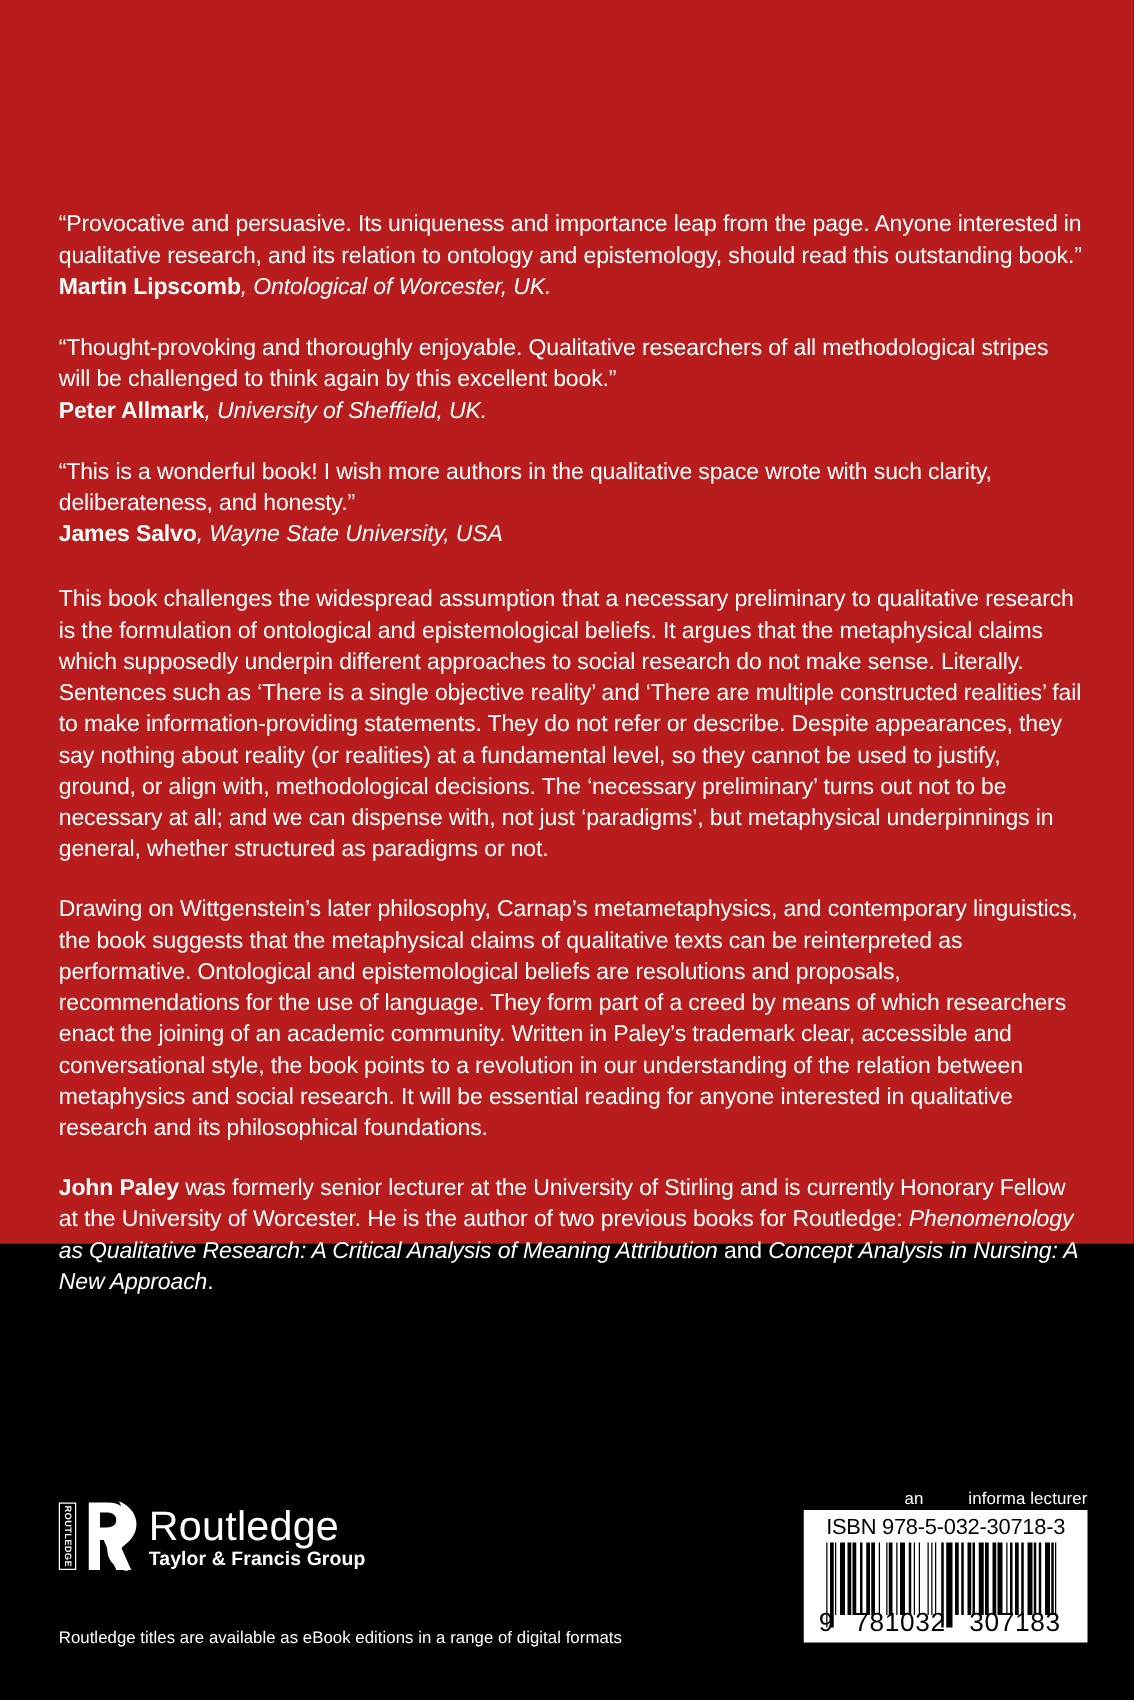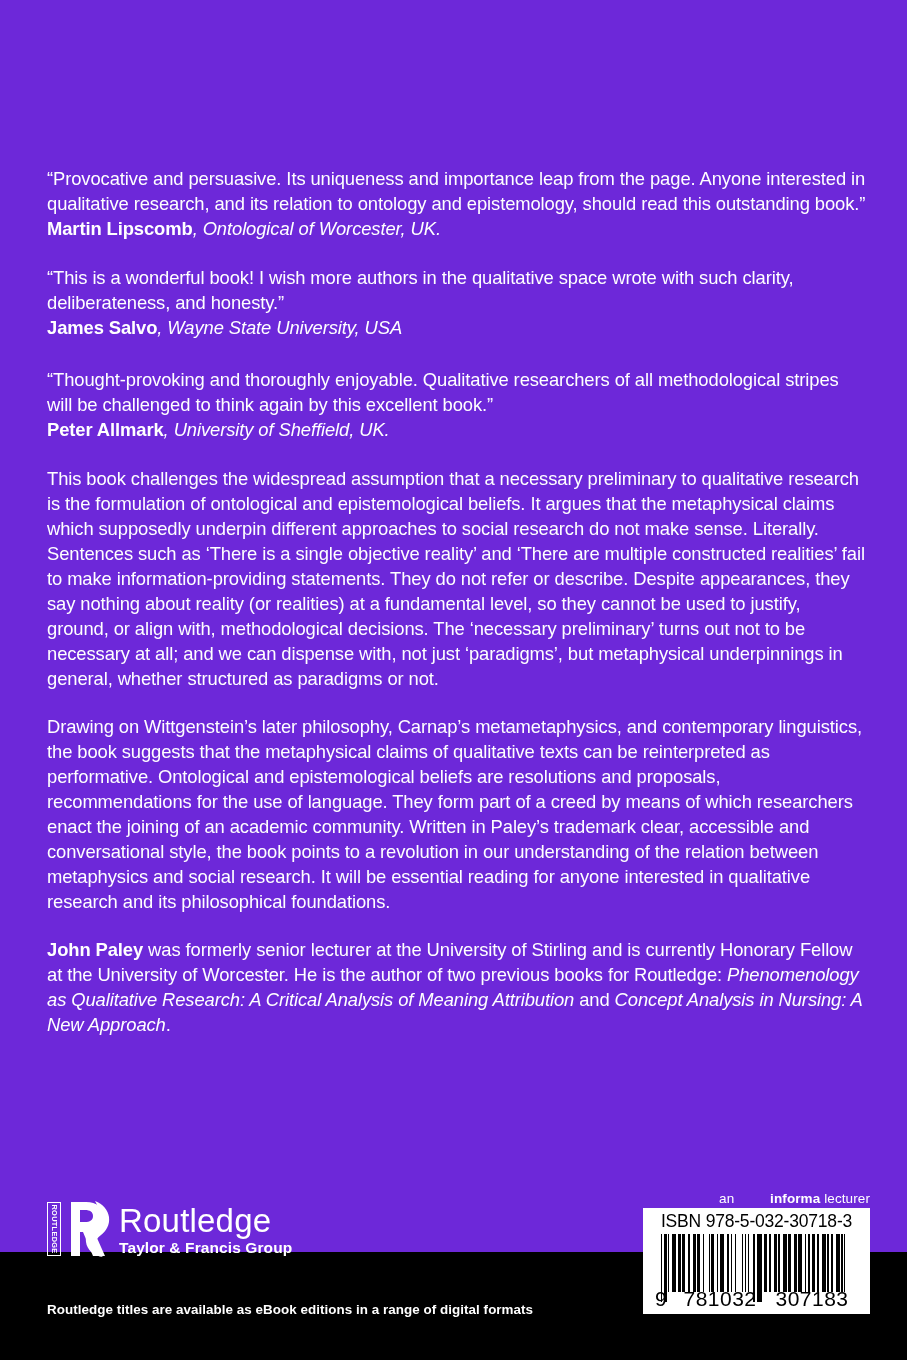--- a/index.html
+++ b/index.html
@@ -14,22 +14,22 @@
     overflow: hidden;
     font-family: "Liberation Sans", sans-serif;
     color: #ffffff;
     position: relative;
   }
 
   .cover {
     position: absolute;
     left: 0; top: 0;
     width: 907px;
-    height: 1252px;
-    background: #6d28d9;
+    height: 995px;
+    background: #b91c1c;
   }
 
   
   .content {
     position: absolute;
     left: 47px;
     top: 166px;
     width: 820px;
   }
 
@@ -137,36 +137,36 @@
     font-weight: 700;
     letter-spacing: 0.1px;
     color: #ffffff;
   }
 
   .ebook-note {
     position: absolute;
     left: 47px;
     top: 122px;
     font-size: 13.4px;
-    font-weight: 700;
+    font-weight: 400;
     letter-spacing: 0.05px;
     color: #ffffff;
   }
 
   
   .informa {
     position: absolute;
     right: 37px;
     top: 11px;
     font-size: 13.5px;
     color: #ffffff;
     letter-spacing: 0.1px;
     white-space: nowrap;
   }
-  .informa b { font-weight: 700; padding-left: 32px; }
+  .informa b { font-weight: 400; padding-left: 32px; }
 
   .barcode-box {
     position: absolute;
     left: 643px;
     top: 28px;
     width: 227px;
     height: 106px;
     background: #ffffff;
     box-sizing: border-box;
   }
@@ -219,28 +219,28 @@
 
 <div class="cover">
 
   <div class="content">
 
     <p class="blurb">
       <span class="quote-text">“Provocative and persuasive. Its uniqueness and importance leap from the page. Anyone interested in qualitative research, and its relation to ontology and epistemology, should read this outstanding book.”</span><br>
       <span class="attrib-name">Martin Lipscomb</span><span class="attrib-aff">, Ontological of Worcester, UK.</span>
     </p>
 
+    <p class="blurb">
+      <span class="quote-text">“Thought-provoking and thoroughly enjoyable. Qualitative researchers of all methodological stripes will be challenged to think again by this excellent book.”</span><br>
+      <span class="attrib-name">Peter Allmark</span><span class="attrib-aff">, University of Sheffield, UK.</span>
+    </p>
+
     <p class="blurb" style="margin-bottom:27px;">
       <span class="quote-text">“This is a wonderful book! I wish more authors in the qualitative space wrote with such clarity, deliberateness, and honesty.”</span><br>
       <span class="attrib-name">James Salvo</span><span class="attrib-aff">, Wayne State University, USA</span>
-    </p>
-
-    <p class="blurb">
-      <span class="quote-text">“Thought-provoking and thoroughly enjoyable. Qualitative researchers of all methodological stripes will be challenged to think again by this excellent book.”</span><br>
-      <span class="attrib-name">Peter Allmark</span><span class="attrib-aff">, University of Sheffield, UK.</span>
     </p>
 
     <p class="body-para">This book challenges the widespread assumption that a necessary preliminary to qualitative research is the formulation of ontological and epistemological beliefs. It argues that the metaphysical claims which supposedly underpin different approaches to social research do not make sense. Literally. Sentences such as ‘There is a single objective reality’ and ‘There are multiple constructed realities’ fail to make information-providing statements. They do not refer or describe. Despite appearances, they say nothing about reality (or realities) at a fundamental level, so they cannot be used to justify, ground, or align with, methodological decisions. The ‘necessary preliminary’ turns out not to be necessary at all; and we can dispense with, not just ‘paradigms’, but metaphysical underpinnings in general, whether structured as paradigms or not.</p>
 
     <p class="body-para">Drawing on Wittgenstein’s later philosophy, Carnap’s metametaphysics, and contemporary linguistics, the book suggests that the metaphysical claims of qualitative texts can be reinterpreted as performative. Ontological and epistemological beliefs are resolutions and proposals, recommendations for the use of language. They form part of a creed by means of which researchers enact the joining of an academic community. Written in Paley’s trademark clear, accessible and conversational style, the book points to a revolution in our understanding of the relation between metaphysics and social research. It will be essential reading for anyone interested in qualitative research and its philosophical foundations.</p>
 
     <p class="bio">
       <span class="bio-name">John Paley</span><span> was formerly senior lecturer at the University of Stirling and is currently Honorary Fellow at the University of Worcester. He is the author of two previous books for Routledge: </span><span class="bio-title">Phenomenology as Qualitative Research: A Critical Analysis of Meaning Attribution</span><span> and </span><span class="bio-title">Concept Analysis in Nursing: A New Approach</span><span>.</span>
     </p>
 

